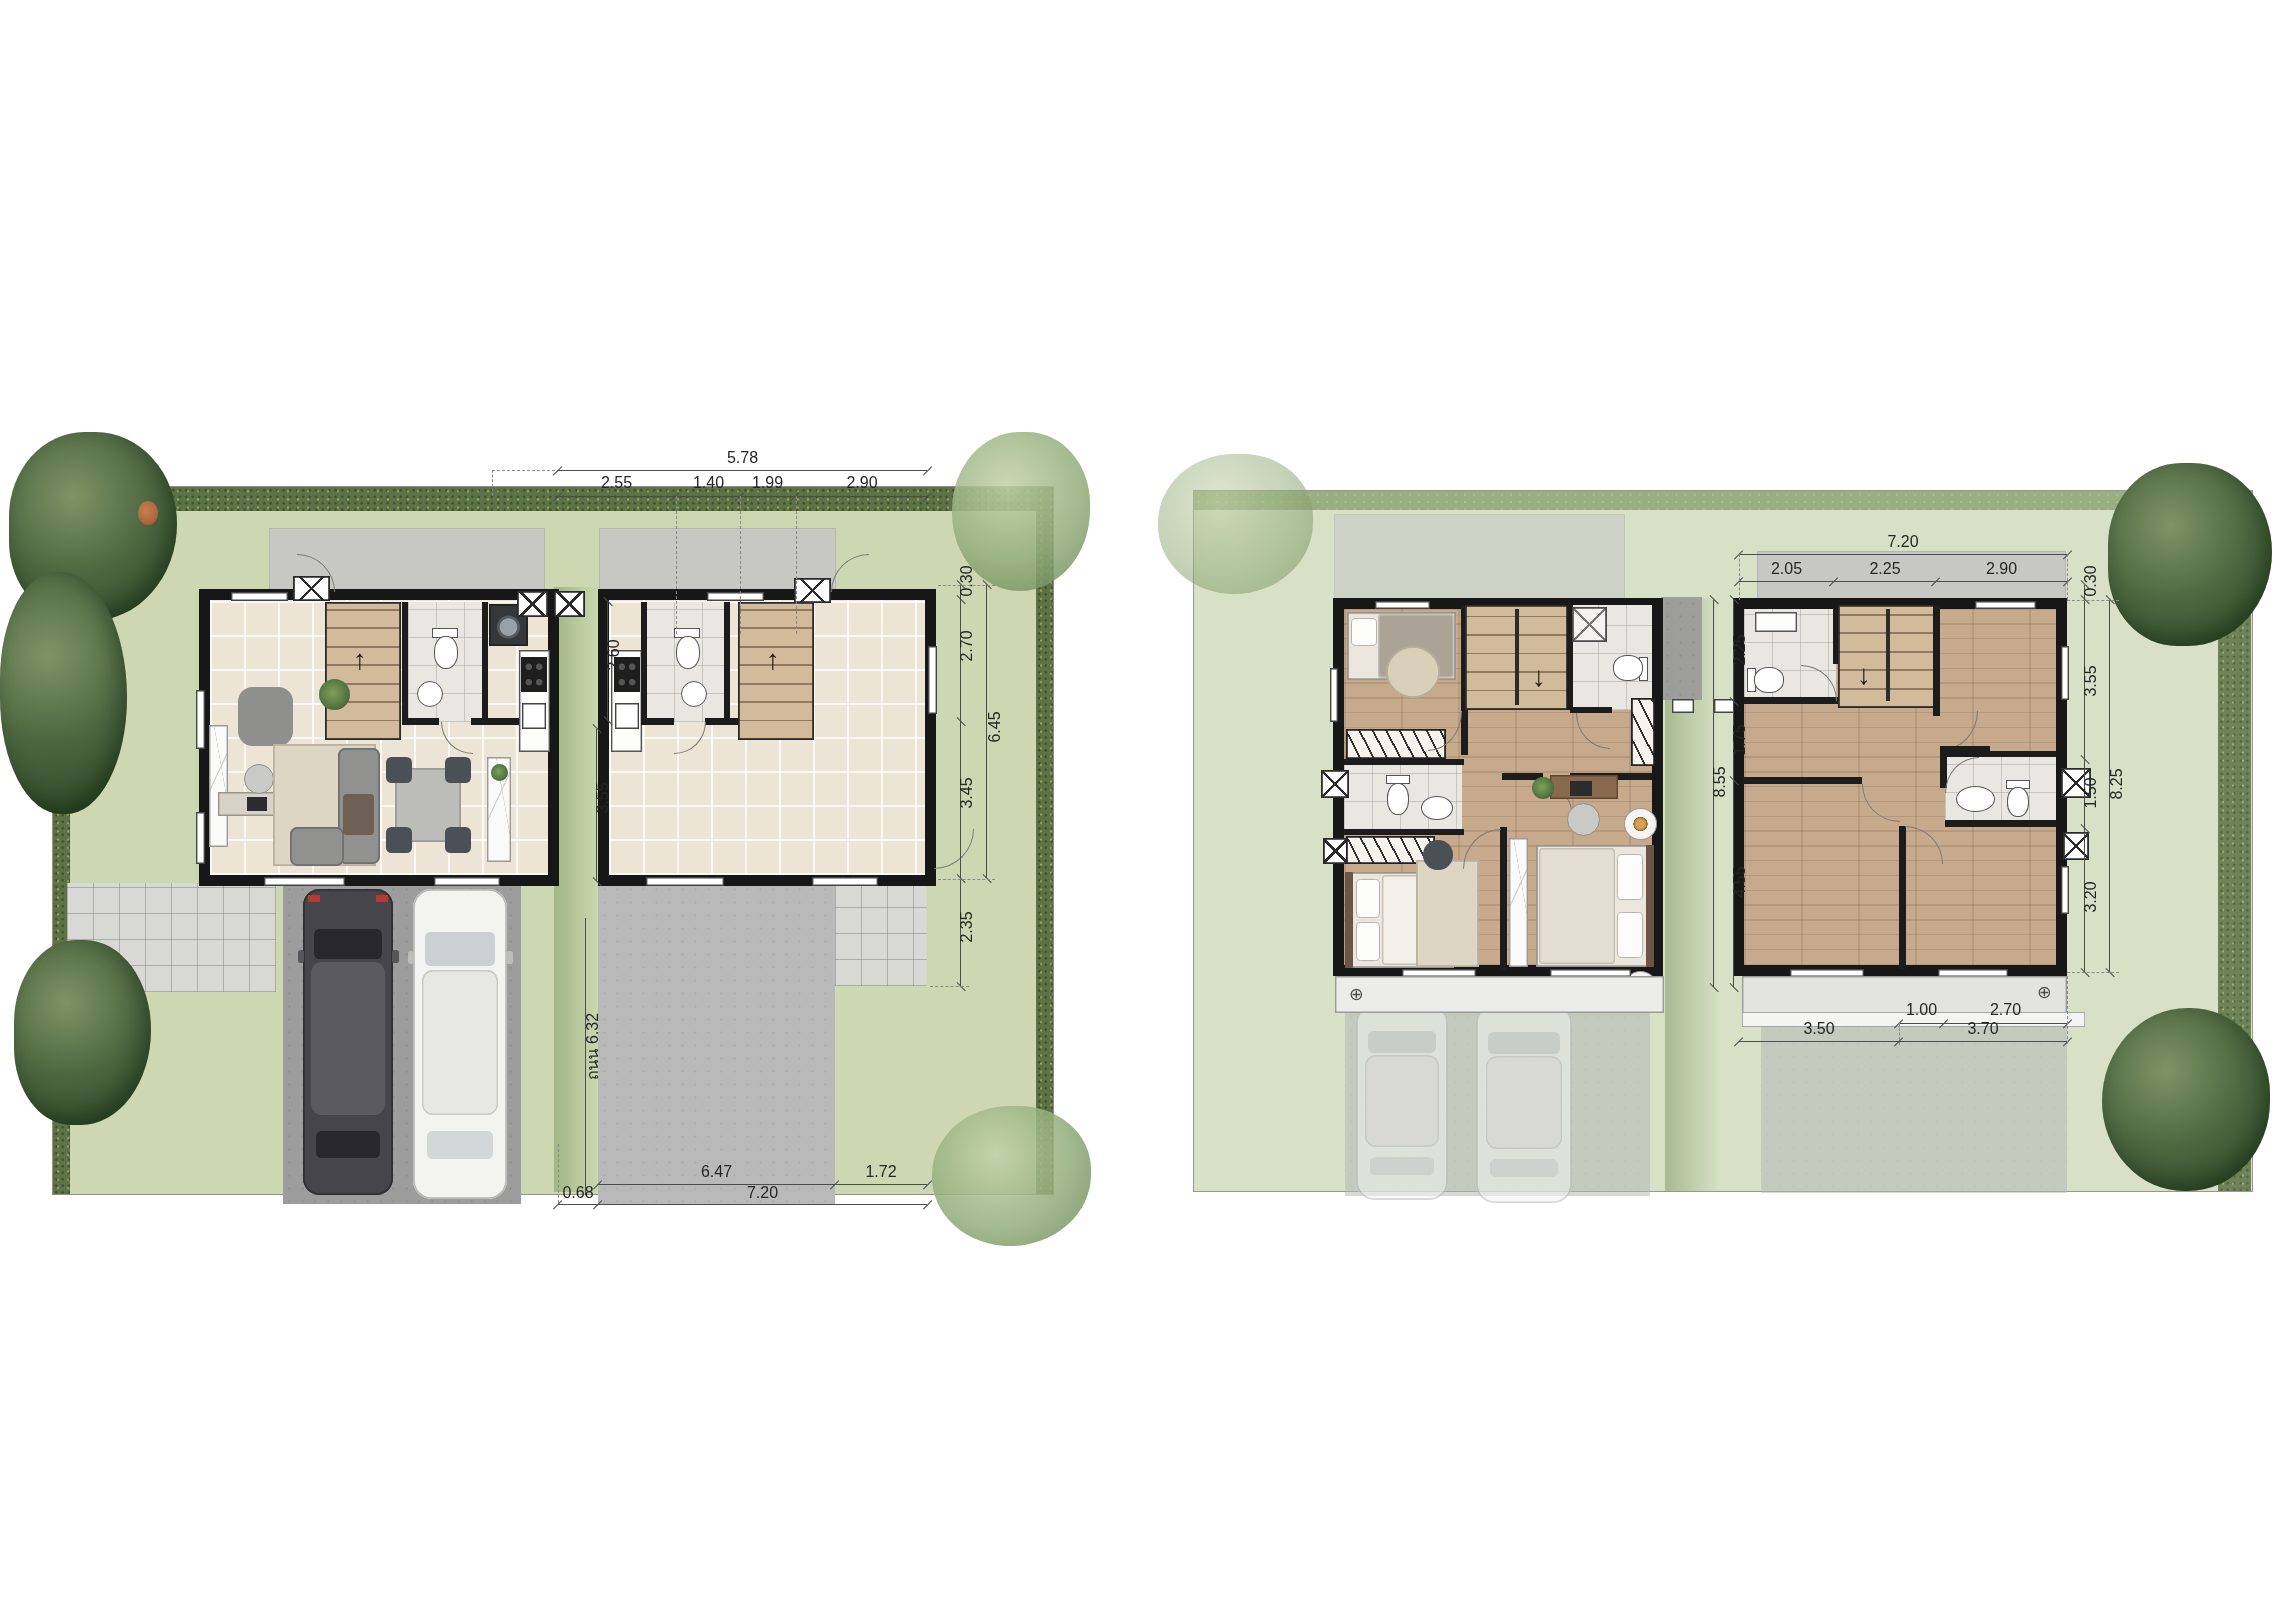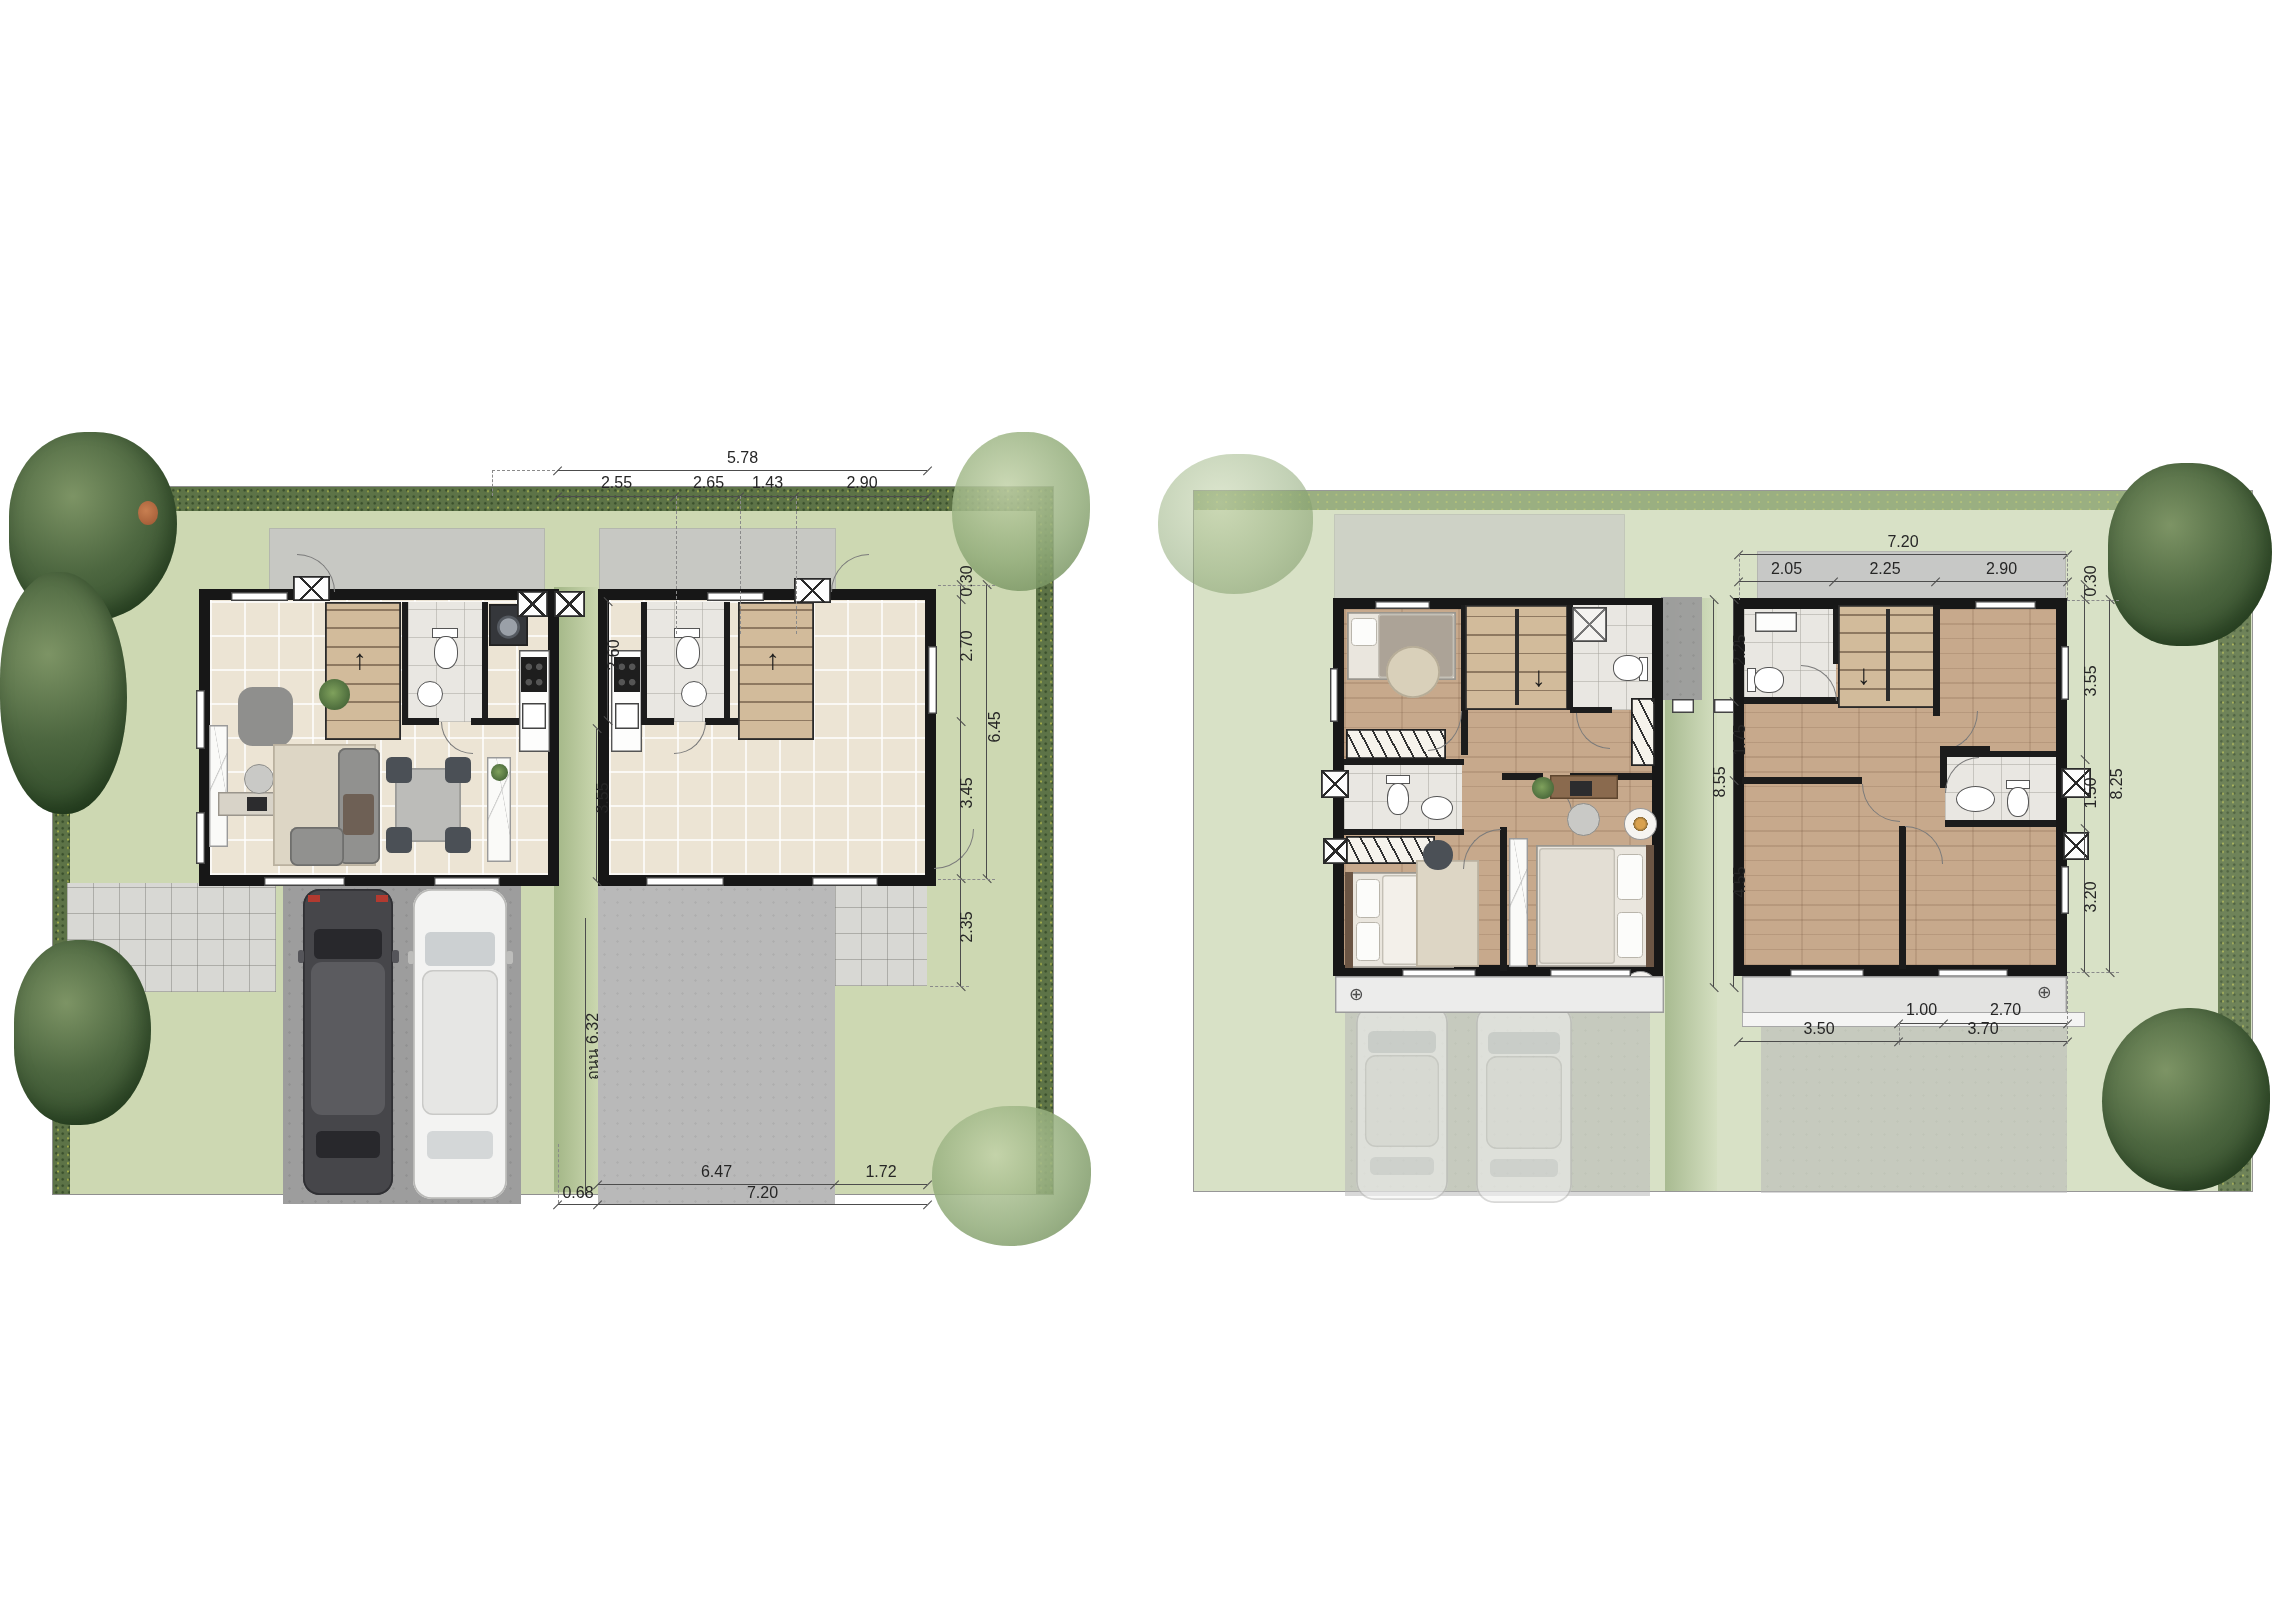--- a/index.html
+++ b/index.html
@@ -206,22 +206,22 @@
     </div>
   <div class="a dlab" style="left:558px;top:449px;width:369px;">5.78</div>
   <div class="a dimh" style="left:558px;top:496px;width:369px;">
       <i class="tk" style="left:-0.9px;"></i>
       <i class="tk" style="left:116px;"></i>
       <i class="tk" style="left:181px;"></i>
       <i class="tk" style="left:236px;"></i>
       <i class="tk" style="right:-0.9px;"></i>
     </div>
   <div class="a dlab" style="left:558px;top:474px;width:117px;">2.55</div>
-  <div class="a dlab" style="left:676px;top:474px;width:65px;">2.65</div>
-  <div class="a dlab" style="left:740px;top:474px;width:55px;">1.43</div>
+  <div class="a dlab" style="left:676px;top:474px;width:65px;">1.40</div>
+  <div class="a dlab" style="left:740px;top:474px;width:55px;">1.99</div>
   <div class="a dlab" style="left:796px;top:474px;width:132px;">2.90</div>
   <div class="a dash" style="left:676px;top:496px;height:138px;"></div>
   <div class="a dash" style="left:740px;top:496px;height:138px;"></div>
   <div class="a dash" style="left:796px;top:496px;height:138px;"></div>
 
   <div class="a dimv" style="left:960px;top:585px;height:293px;">
       <i class="tk" style="top:-0.9px;"></i>
       <i class="tk" style="top:14px;"></i>
       <i class="tk" style="top:136px;"></i>
       <i class="tk" style="bottom:-0.9px;"></i>

